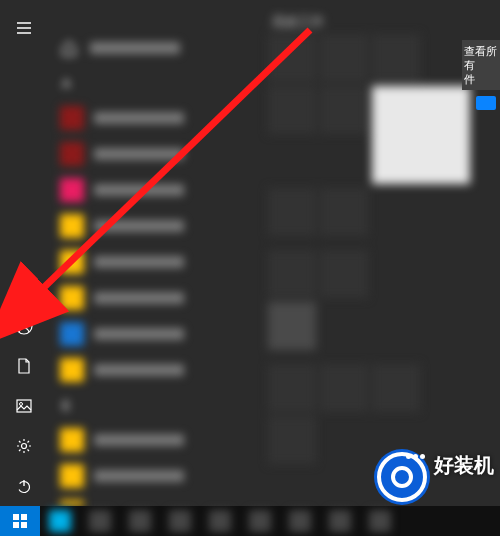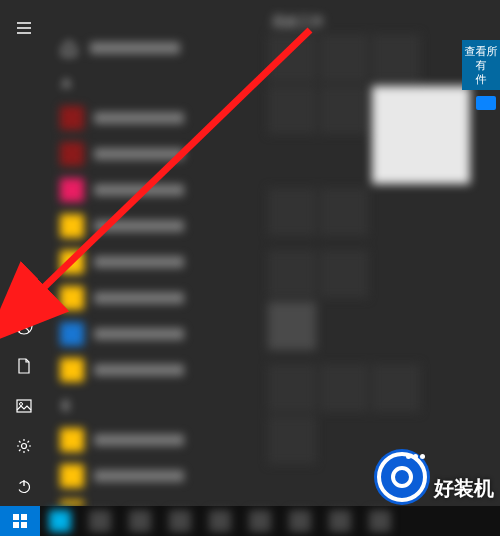--- a/index.html
+++ b/index.html
@@ -162,44 +162,44 @@
     top: 0;
     pointer-events: none;
     z-index: 100;
   }
   
   .desktop-widget {
     position: absolute;
     right: 0;
     top: 40px;
     width: 38px;
-    background: #0369a1;
+    background: #404040;
     color: #fff;
     font-size: 11px;
     padding: 4px 2px;
-    text-align: center;
+    text-align: left;
     line-height: 14px;
   }
   
   .mail-icon {
     position: absolute;
     right: 4px;
     top: 96px;
     width: 20px;
     height: 14px;
     background: #0a84ff;
     border-radius: 2px;
   }
   
   .watermark {
     position: absolute;
     right: 6px;
     bottom: 34px;
     display: flex;
-    align-items: flex-end;
+    align-items: flex-start;
     gap: 7px;
     z-index: 200;
   }
   
   .watermark-logo {
     width: 50px;
     height: 50px;
     border-radius: 50%;
     background: #0b5ed7;
     border: 4px solid #fff;

